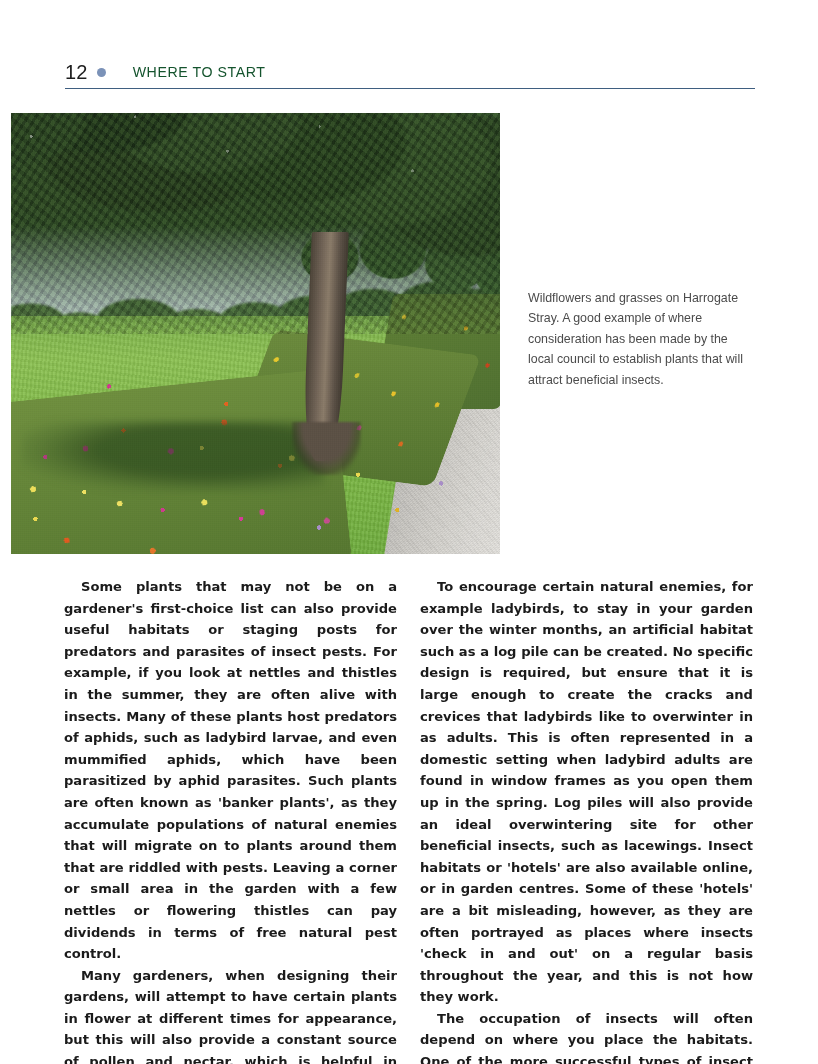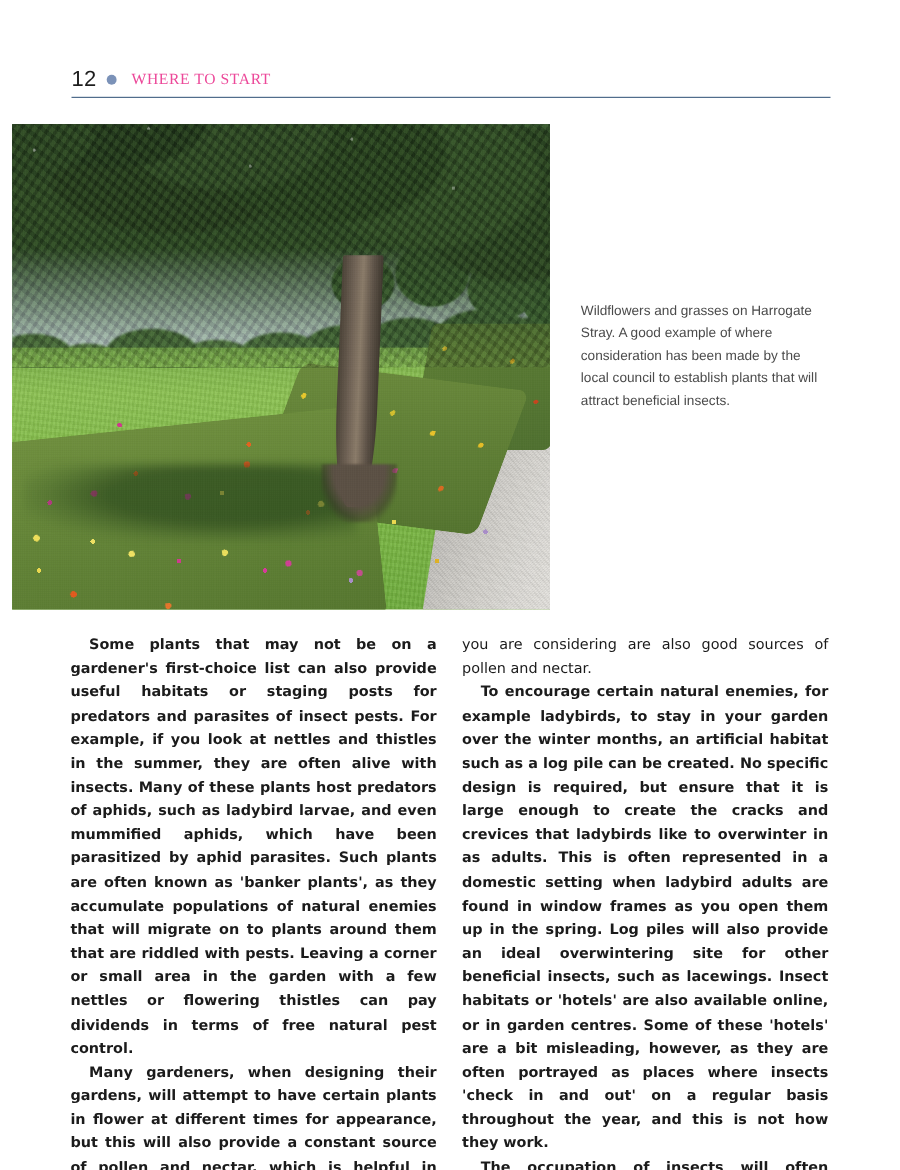--- a/index.html
+++ b/index.html
@@ -35,25 +35,25 @@
   }
   #page-header .dot {
     width: 9px;
     height: 9px;
     border-radius: 50%;
     background: #7b92b8;
     display: inline-block;
     flex: 0 0 auto;
   }
   #page-header .section-title {
-    font-family: Liberation Serif, serif;
+    font-family: Liberation Sans, sans-serif;
     font-size: 14.2px;
     letter-spacing: 0.55px;
-    color: #ec4899;
-    margin-left: 5px;
+    color: #14532d;
+    margin-left: 18px;
   }
   #header-rule {
     position: absolute;
     left: 65px;
     top: 88px;
     width: 690px;
     height: 1.4px;
     background: #3f5e80;
   }
 
@@ -268,21 +268,21 @@
     background-image:
       repeating-linear-gradient(0deg, rgba(0,0,0,0.018) 0 1px, transparent 1px 2px),
       repeating-linear-gradient(90deg, rgba(255,255,255,0.015) 0 1px, transparent 1px 2px);
     pointer-events: none;
   }
 
   
   #caption {
     position: absolute;
     left: 528px;
-    top: 272px;
+    top: 288px;
     width: 222px;
     font-family: "Liberation Sans", sans-serif;
     font-size: 12.4px;
     line-height: 20.4px;
     color: #4b4b4b;
   }
 
   
   .column {
     position: absolute;
@@ -335,16 +335,15 @@
 </div>
 
 <div id="caption">Wildflowers and grasses on Harrogate Stray. A good example of where consideration has been made by the local council to establish plants that will attract beneficial insects.</div>
 
 <div class="column" id="column-left">
   <p class="indent">Some plants that may not be on a gardener's first-choice list can also provide useful habitats or staging posts for predators and parasites of insect pests. For example, if you look at nettles and thistles in the summer, they are often alive with insects. Many of these plants host predators of aphids, such as ladybird larvae, and even mummified aphids, which have been parasitized by aphid parasites. Such plants are often known as 'banker plants', as they accumulate populations of natural enemies that will migrate on to plants around them that are riddled with pests. Leaving a corner or small area in the garden with a few nettles or flowering thistles can pay dividends in terms of free natural pest control.</p>
   <p class="indent">Many gardeners, when designing their gardens, will attempt to have certain plants in flower at different times for appearance, but this will also provide a constant source of pollen and nectar, which is helpful in maintaining beneficial insect levels. When planning a design, it is sensible to check that the varieties</p>
 </div>
 
 <div class="column" id="column-right">
-  <p>you are considering are also good sources of pollen and nectar.</p>
   <p class="indent">To encourage certain natural enemies, for example ladybirds, to stay in your garden over the winter months, an artificial habitat such as a log pile can be created. No specific design is required, but ensure that it is large enough to create the cracks and crevices that ladybirds like to overwinter in as adults. This is often represented in a domestic setting when ladybird adults are found in window frames as you open them up in the spring. Log piles will also provide an ideal overwintering site for other beneficial insects, such as lacewings. Insect habitats or 'hotels' are also available online, or in garden centres. Some of these 'hotels' are a bit misleading, however, as they are often portrayed as places where insects 'check in and out' on a regular basis throughout the year, and this is not how they work.</p>
   <p class="indent">The occupation of insects will often depend on where you place the habitats. One of the more successful types of insect hotels are those used for attracting solitary bees. If you position these hotels in a south to south-east facing direction in a garden</p>
 </div>
 
 </body></html>

